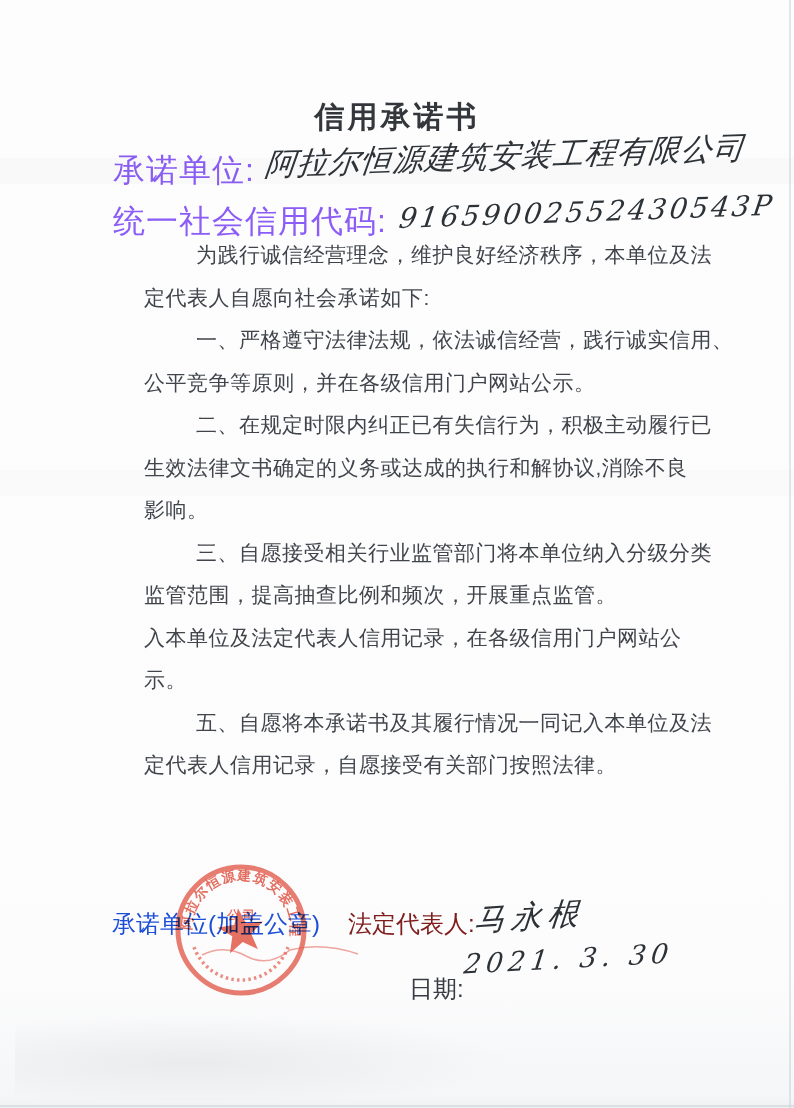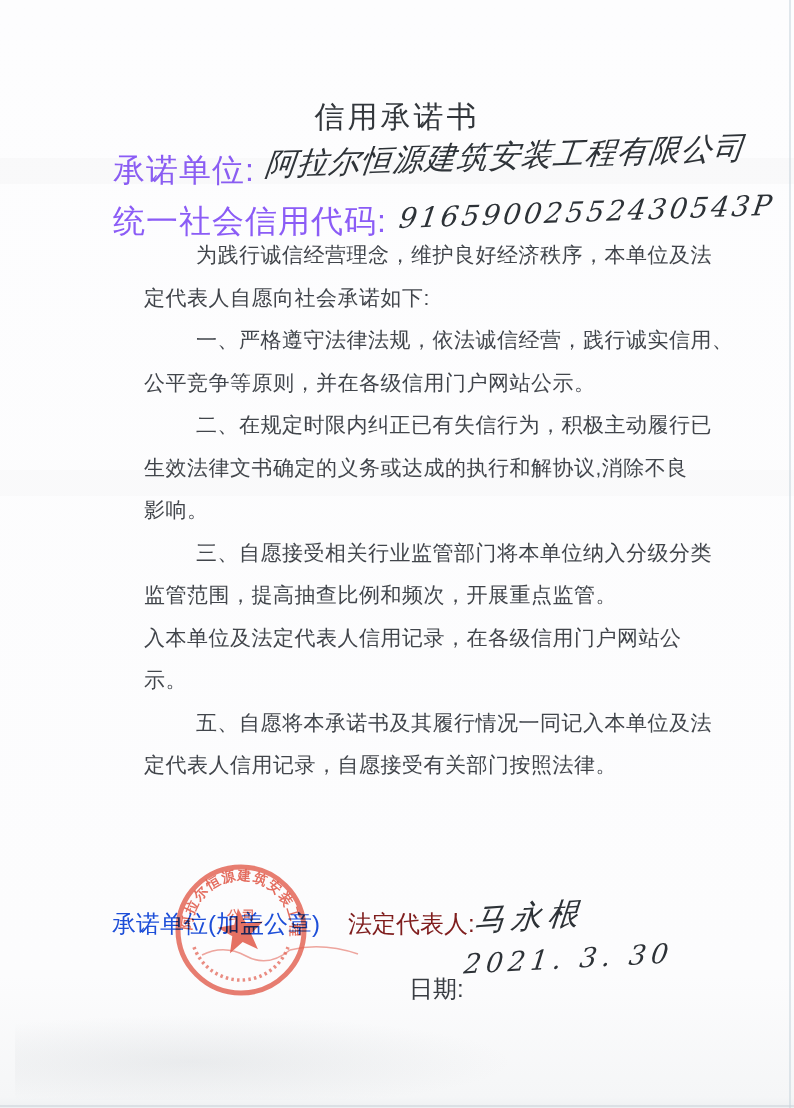--- a/index.html
+++ b/index.html
@@ -5,21 +5,21 @@
   html,body{margin:0;padding:0;}
   body{
     width:794px;height:1108px;position:relative;overflow:hidden;
     background:linear-gradient(180deg,#fdfdfe 0%,#fcfcfd 88%,#f5f6f7 99%,#eef0f2 100%);
     font-family:"Liberation Sans","DejaVu Sans",sans-serif;
     color:#40444a;
   }
   .sheet{position:absolute;inset:0;}
   .doc-title{
     position:absolute;top:97px;left:0;width:100%;text-align:center;
-    font-size:30px;font-weight:400;letter-spacing:3px;color:#33373c;
+    font-size:30px;font-weight:700;letter-spacing:3px;color:#33373c;
   }
   .field-row{position:absolute;left:113px;white-space:nowrap;}
   .field-label{font-size:32px;color:#8b5cf6;letter-spacing:1px;}
   .hand{
     display:inline-block;color:#2d3237;
     font-family:"DejaVu Serif","Liberation Serif",serif;
     font-style:italic;
   }
   .hand-company{
     font-size:31px;letter-spacing:1px;

